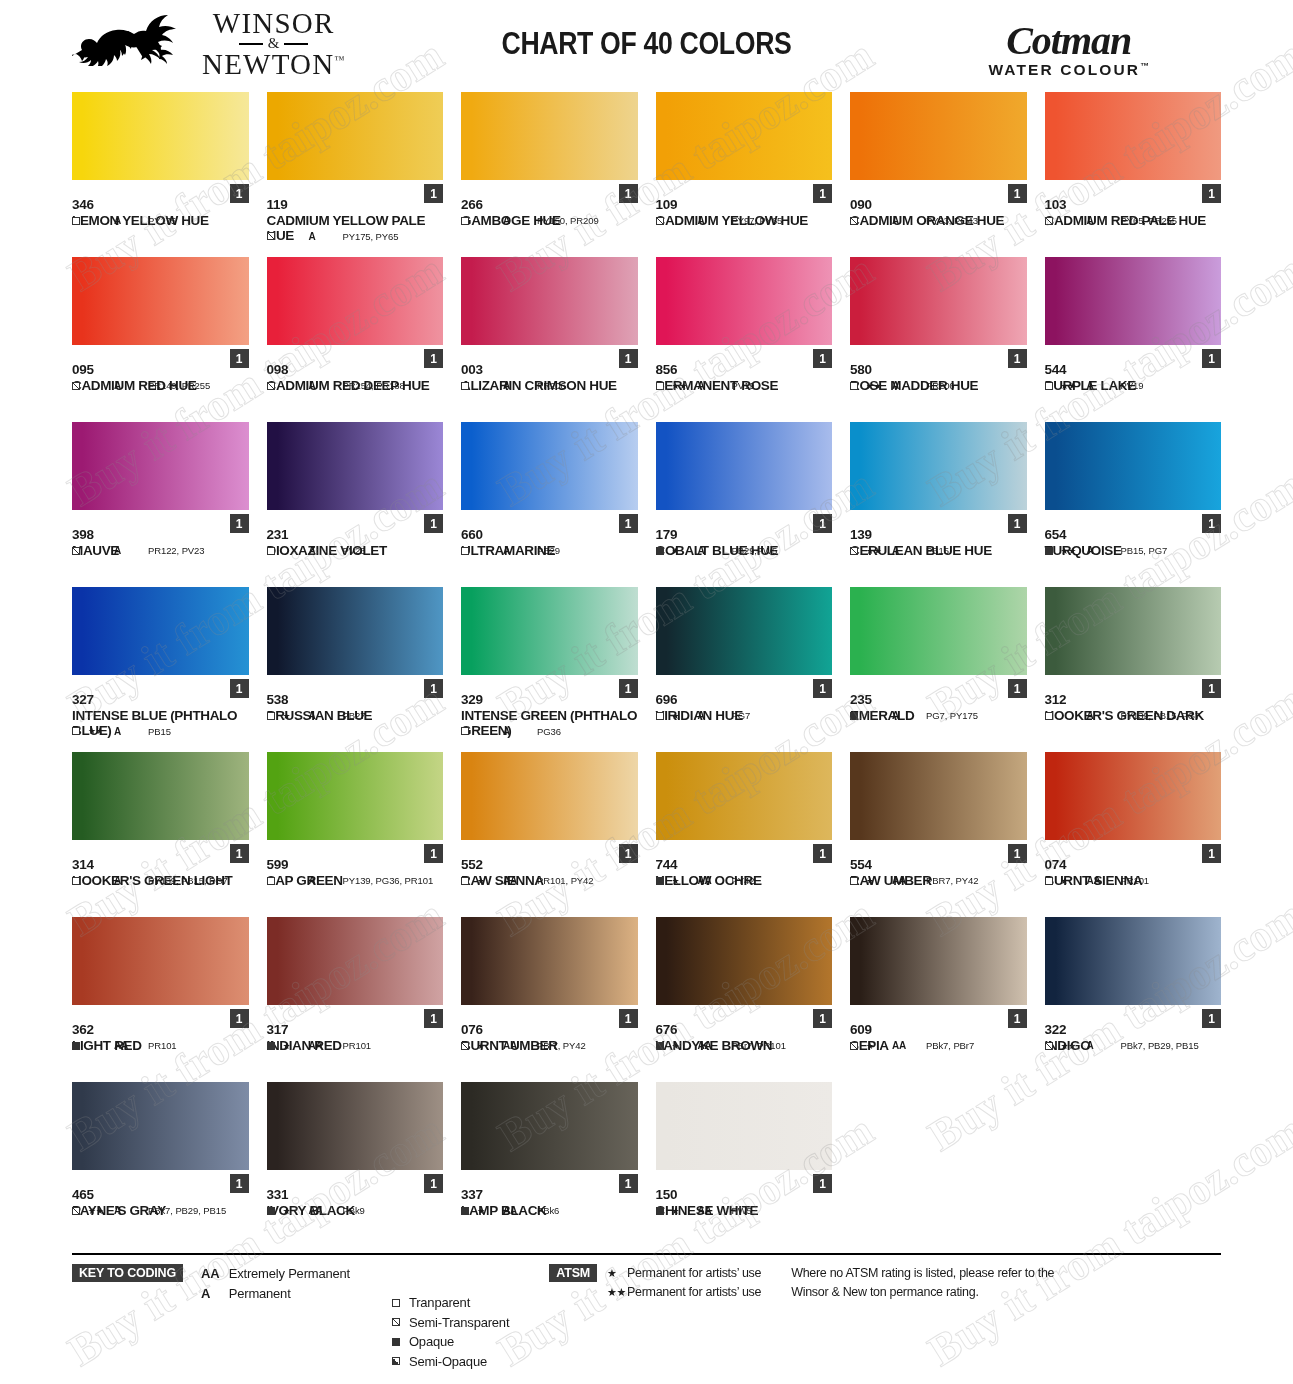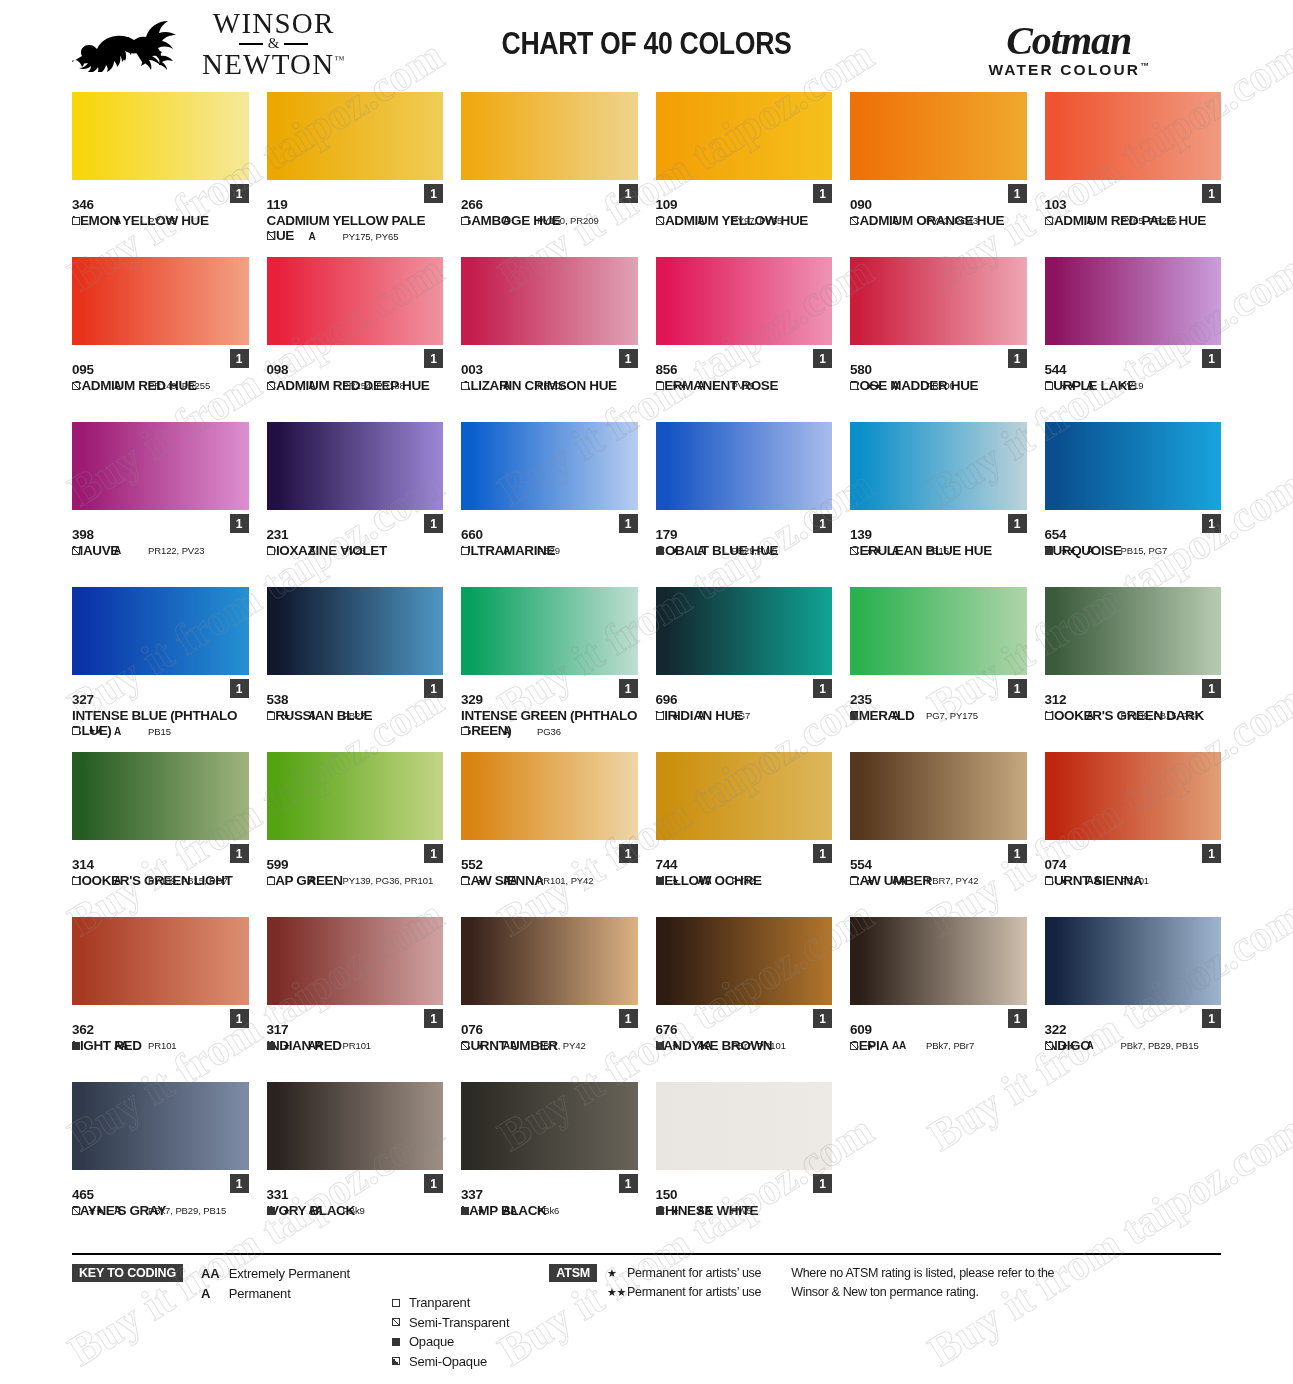--- a/index.html
+++ b/index.html
@@ -9,21 +9,21 @@
     background:#ffffff;
     font-family:"Liberation Sans", sans-serif;
     color:#1a1a1a;
     position:relative;
     overflow:hidden;
   }
   .page { position:relative; width:1293px; height:1384px; padding:0 72px; }
 
   
   .header { position:relative; height:88px; display:flex; align-items:center; }
-  .brand-left { display:flex; align-items:center; gap:10px; }
+  .brand-left { display:flex; align-items:flex-start; gap:10px; }
   .lion { width:120px; height:56px; }
   .wn-words { line-height:0.93; text-align:center; font-family:"Liberation Serif", serif; }
   .wn-words .l1 { font-size:29px; letter-spacing:1.2px; font-weight:400; }
   .wn-words .amp { font-size:15px; letter-spacing:0; display:flex; align-items:center; justify-content:center; gap:5px; }
   .wn-words .amp::before, .wn-words .amp::after { content:""; display:block; width:24px; height:2px; background:#000; }
   .wn-words .l2 { font-size:29px; letter-spacing:1.2px; font-weight:400; position:relative; }
   .wn-words .tm { font-size:10px; vertical-align:super; }
 
   .chart-title {
     position:absolute; left:0; right:0; top:26px;

